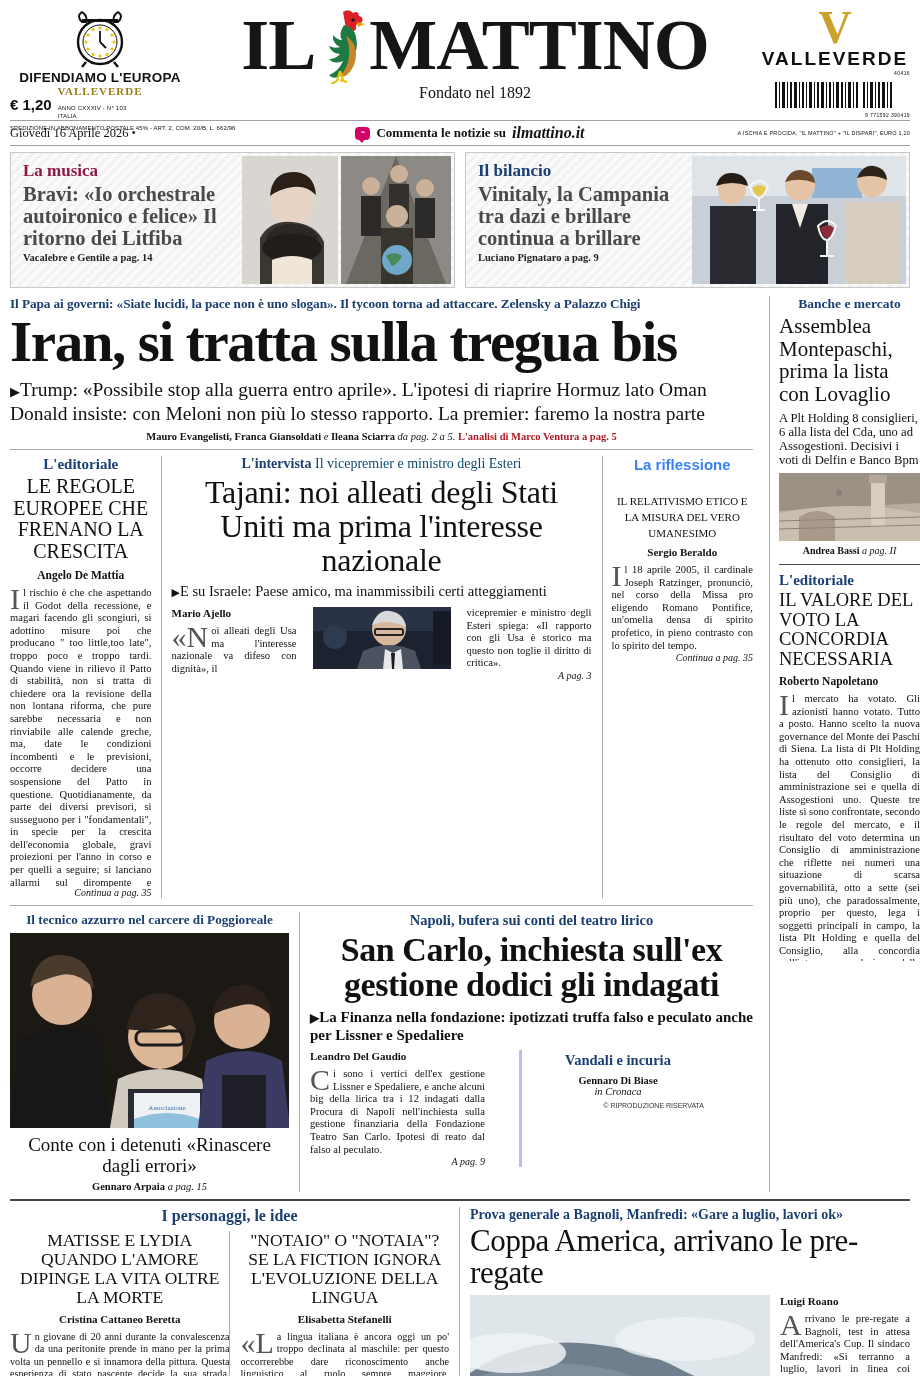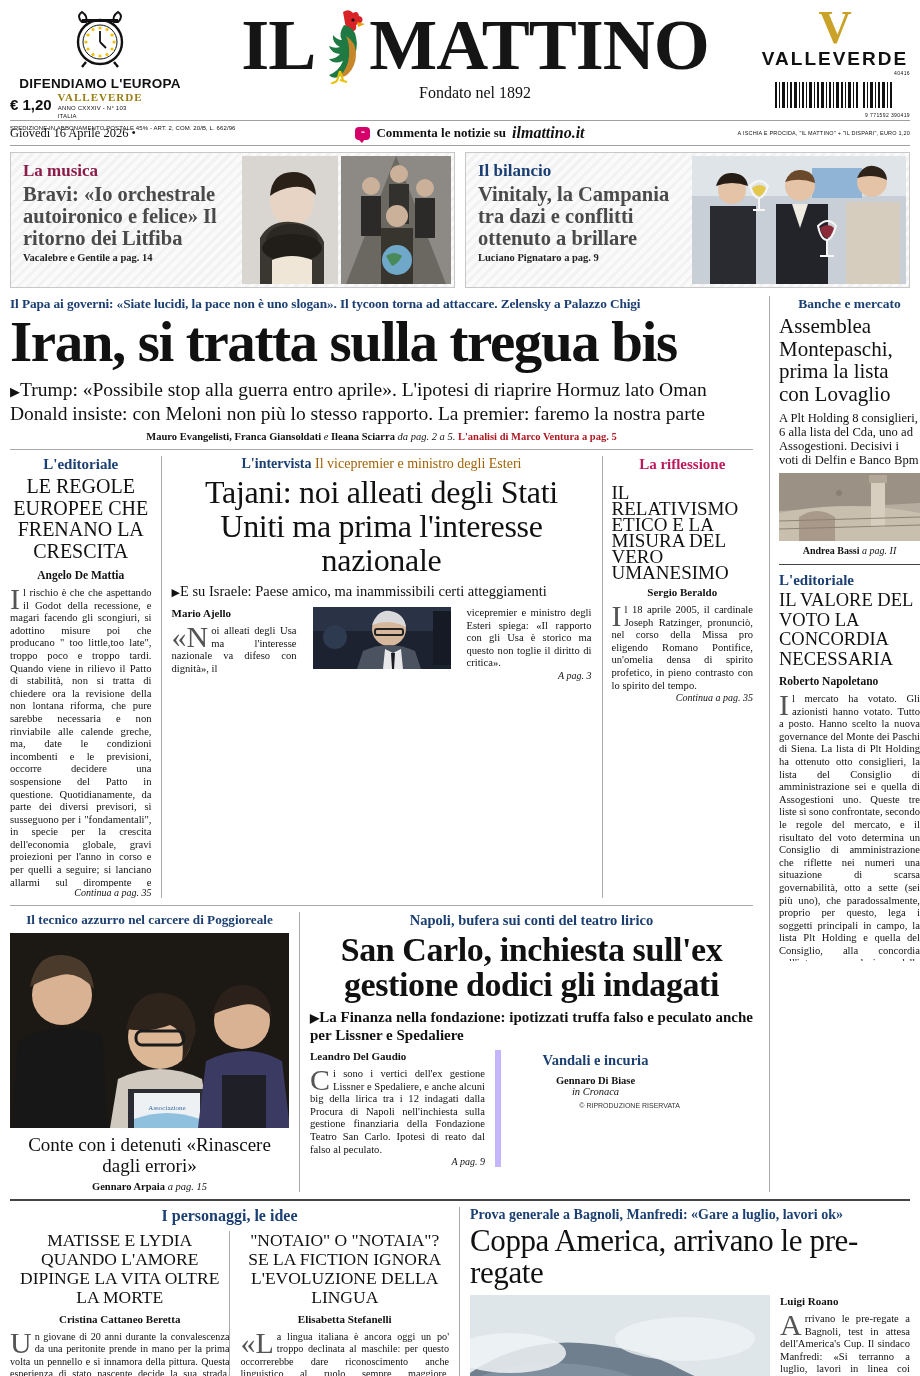--- a/index.html
+++ b/index.html
@@ -12,21 +12,21 @@
     height: 1376px;
     overflow: hidden;
     position: relative;
   }
   .page { width: 920px; height: 1376px; padding: 0 10px; position: relative; }
 
   
   .masthead { display: flex; align-items: flex-start; height: 96px; padding-top: 6px; }
   .mh-left { width: 180px; text-align: center; padding-top: 2px; }
   .clock-wrap { display:flex; justify-content:center; }
-  .mh-left .brandline { font-family: "Liberation Sans", sans-serif; font-weight: 700; font-size: 13.5px; letter-spacing: .2px; margin-top: 8px; }
+  .mh-left .brandline { font-family: "Liberation Sans", sans-serif; font-weight: 700; font-size: 13.5px; letter-spacing: .2px; margin-top: 2px; }
   .mh-left .vv { font-family: "Liberation Serif", serif; font-weight: 700; font-size: 11px; color: #9a7d12; letter-spacing: 1px; }
   .mh-center { flex: 1; position: relative; text-align: center; }
   .logo-row { display: flex; align-items: center; justify-content: center; gap: 0px; }
   .logo-text { font-family: "Liberation Serif", serif; font-weight: 700; font-size: 72px; line-height: 70px; letter-spacing: -1px; color: #151515; }
   .rooster { width: 58px; height: 78px; position: relative; margin: 0 -2px; }
   .founded { font-family: "Liberation Serif", serif; font-size: 16px; }
   .mh-right { width: 150px; text-align: center; }
   .vv-logo-v { font-family:"Liberation Serif",serif; font-weight:700; font-size:46px; line-height:44px; color:#c9a227; }
   .vv-logo-t { font-family: "Liberation Sans", sans-serif; font-weight: 700; font-size: 19px; letter-spacing: 2px; margin-top: -2px; }
   .barcode { margin: 6px auto 0; height: 30px; width: 124px; display: flex; align-items: stretch; gap: 0; }
@@ -81,49 +81,49 @@
 
   .edhead { text-align:center; font-family:"Liberation Serif",serif; font-weight:700; font-size:15px; color:#1b3f72; }
   .edtitle { text-align:center; font-family:"Liberation Serif",serif; font-size:20px; line-height:21.5px; margin-top:3px; }
   .edauthor { text-align:center; font-family:"Liberation Serif",serif; font-weight:700; font-size:11.5px; margin-top:7px; }
   .bodytext { font-family:"Liberation Serif",serif; font-size:10.6px; line-height:12.6px; text-align:justify; margin-top:6px; hyphens:auto; }
   .bodytext.dropcap::first-letter { float:left; font-size:30px; line-height:23px; padding-right:3px; font-weight:400; color:#555; }
   .continua { text-align:right; font-style:italic; font-size:10px; font-family:"Liberation Serif",serif; }
 
   .int-kicker { text-align:center; font-size:14px; font-family:"Liberation Serif",serif; }
   .int-kicker b { color:#1b3f72; }
-  .int-kicker span { color:#a16207; }
+  .int-kicker span { color:#0c4a6e; }
   h2.int-title { text-align:center; font-family:"Liberation Serif",serif; font-weight:400; font-size:32px; line-height:34px; margin-top:3px; letter-spacing:-.3px; }
   .int-sub { font-size:14.5px; font-family:"Liberation Serif",serif; margin-top:6px; }
   .int-cols { display:flex; gap:16px; margin-top:7px; }
   .int-c1 { width:125px; }
   .int-c3 { width:125px; }
   .int-author { font-family:"Liberation Serif",serif; font-weight:700; font-size:11px; }
   .int-photo { flex:1; background:#4a5260; height:62px; position:relative; overflow:hidden; }
 
-  .rf-head { text-align:center; font-family:Liberation Serif, serif; font-weight:700; font-size:15px; color:#be185d; }
-  .rf-title { font-family:"Liberation Serif",serif; font-size:19px; line-height:16px; margin-top:12px; }
+  .rf-head { text-align:center; font-family:Liberation Sans, sans-serif; font-weight:700; font-size:15px; color:#3b82f6; }
+  .rf-title { text-align:center; font-family:"Liberation Serif",serif; font-size:11px; line-height:16px; margin-top:20px; }
   .rf-author { text-align:center; font-family:"Liberation Serif",serif; font-weight:700; font-size:11px; margin-top:5px; }
 
   
   .row2 { display:flex; margin-top:7px; border-top:1px solid #aaa; padding-top:6px; }
   .r2-left { width:290px; padding-right:10px; border-right:1px solid #aaa; }
   .r2-right { width:460px; padding-left:10px; }
   .r2-kicker { font-family:"Liberation Serif",serif; font-weight:700; font-size:13.2px; color:#1b3f72; text-align:center; }
   .conte-photo { height:195px; background:#6a6a72; margin-top:5px; position:relative; overflow:hidden; }
   .conte-cap { text-align:center; font-family:"Liberation Serif",serif; font-size:19px; line-height:21px; margin-top:6px; }
   .conte-by { text-align:center; font-family:"Liberation Serif",serif; font-weight:700; font-size:10.5px; margin-top:5px; }
   .conte-by em { font-weight:400; font-style:italic; }
 
   .sc-kicker { font-family:"Liberation Serif",serif; font-weight:700; font-size:14.5px; color:#1b3f72; text-align:center; }
   h2.sc-title { font-family:"Liberation Serif",serif; font-weight:700; font-size:34px; line-height:35px; text-align:center; margin-top:3px; letter-spacing:-.4px; }
   .sc-sub { font-family:"Liberation Serif",serif; font-weight:700; font-size:15px; line-height:17px; margin-top:7px; }
   .sc-cols { display:flex; margin-top:6px; }
   .sc-c1 { width:185px; padding-right:10px; }
-  .sc-c2 { width:185px; padding-left:10px; border-left:6px solid #c4b5fd; }
+  .sc-c2 { width:185px; padding-left:10px; border-left:3px solid #c4b5fd;margin-left:24px; }
   .vand-head { text-align:center; font-family:"Liberation Serif",serif; font-weight:700; font-size:14.5px; color:#1b3f72; margin-top:2px; }
   .vand-title { text-align:center; font-family:"Liberation Serif",serif; font-size:15.5px; line-height:17px; margin-top:3px; }
   .vand-by { text-align:center; font-family:"Liberation Serif",serif; font-weight:700; font-size:10.5px; margin-top:6px; }
   .vand-by em { font-weight:400; font-style:italic; }
   .riprod { text-align:right; font-size:7px; font-family:"Liberation Sans",sans-serif; margin-top:5px; color:#333; }
 
   
   .rz-kick { font-family:"Liberation Serif",serif; font-weight:700; font-size:13.5px; color:#1b3f72; text-align:center; }
   .rz-title { font-family:"Liberation Serif",serif; font-size:21px; line-height:22.5px; margin-top:3px; }
   .rz-sum { font-family:"Liberation Serif",serif; font-size:12.6px; line-height:14px; margin-top:6px; }
@@ -309,21 +309,21 @@
             <circle cx="56" cy="104" r="15" fill="#6fa8c8"></circle>
             <path d="M45 100 q8-6 16 0 q-4 8-10 10z" fill="#4a8a5a"></path>
           </svg>
         </div>
       </div>
     </div>
 
     <div class="teaser">
       <div class="teaser-txt">
         <div class="kicker-bil">Il bilancio</div>
-        <div class="teaser-h">Vinitaly, la Campania tra dazi e conflitti ottenuto a brillare</div>
+        <div class="teaser-h">Vinitaly, la Campania tra dazi e brillare continua a brillare</div>
         <div class="teaser-by">Luciano Pignataro a pag. 9</div>
       </div>
       <div class="teaser-pics">
         <div class="ph" style="width:214px;">
           <svg width="214" height="128" viewBox="0 0 214 128" preserveAspectRatio="xMidYMid slice">
             <rect width="214" height="128" fill="#c9cfd6"></rect>
             <rect y="0" width="214" height="40" fill="#dfe4e9"></rect>
             <rect x="120" y="12" width="50" height="30" fill="#8fb4d6"></rect>
             <circle cx="40" cy="34" r="14" fill="#e4c3a6"></circle>
               <path d="M24 30 q4-14 17-13 q13 1 15 13 q-16-6-32 0z" fill="#241c15"></path>

